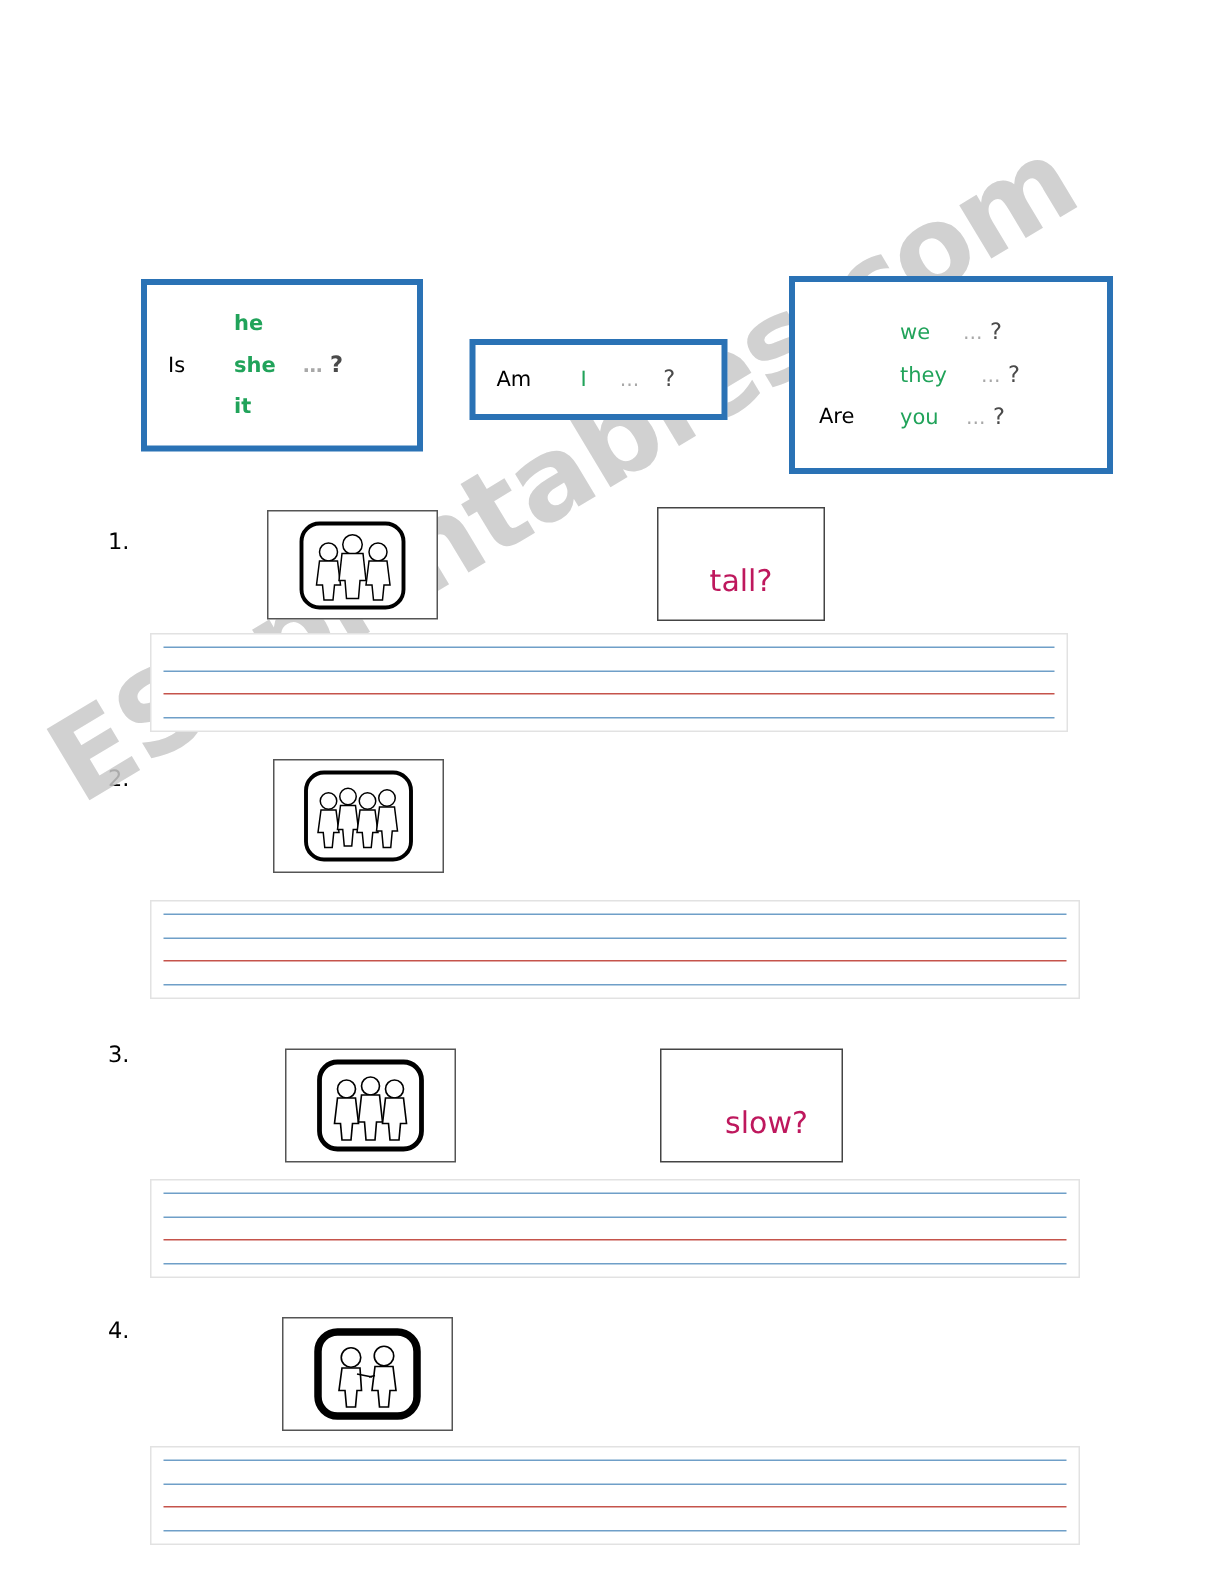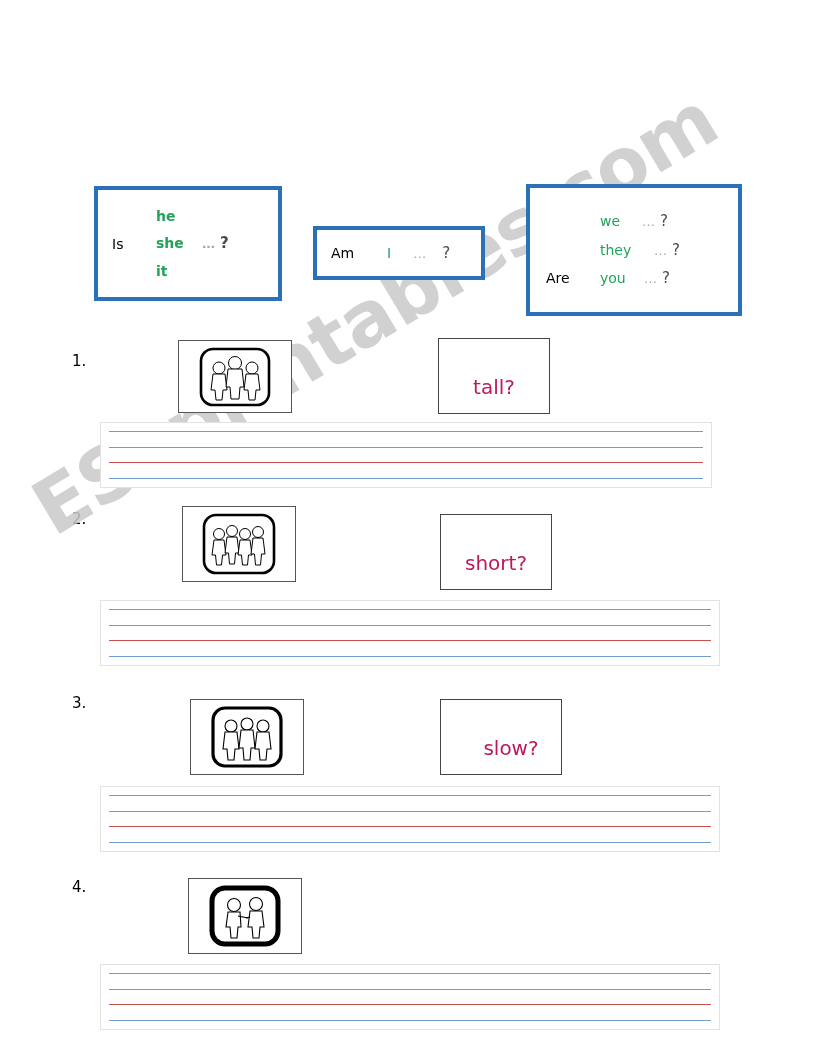--- a/index.html
+++ b/index.html
@@ -283,23 +283,20 @@
         <circle cx="32" cy="19" r="5.5"></circle>
         <path d="M27 25 l-2 16 h3.5 l1 11 h5 l1-11 h3.5 l-2-16 z"></path>
         <circle cx="45" cy="22" r="5.5"></circle>
         <path d="M40 28 l-2 15 h3.5 l1 10 h5 l1-10 h3.5 l-2-15 z"></path>
         <circle cx="58" cy="20" r="5.5"></circle>
         <path d="M53 26 l-2 16 h3.5 l1 11 h5 l1-11 h3.5 l-2-16 z"></path>
       </g>
     </svg>
   </div>
 
-  <div class="word-box" style="left:440px; top:514px; width:112px; height:76px;">
-    <span>short?</span>
-  </div>
 
   <div class="lines-box" style="left:100px; top:600px; width:620px; height:66px;">
     <div class="wline" style="top:8px;"></div>
     <div class="wline" style="top:24px;"></div>
     <div class="wline red" style="top:39px;"></div>
     <div class="wline" style="top:55px;"></div>
   </div>
 
   <div class="qnum" style="left:72px; top:694px;">3.</div>
 

